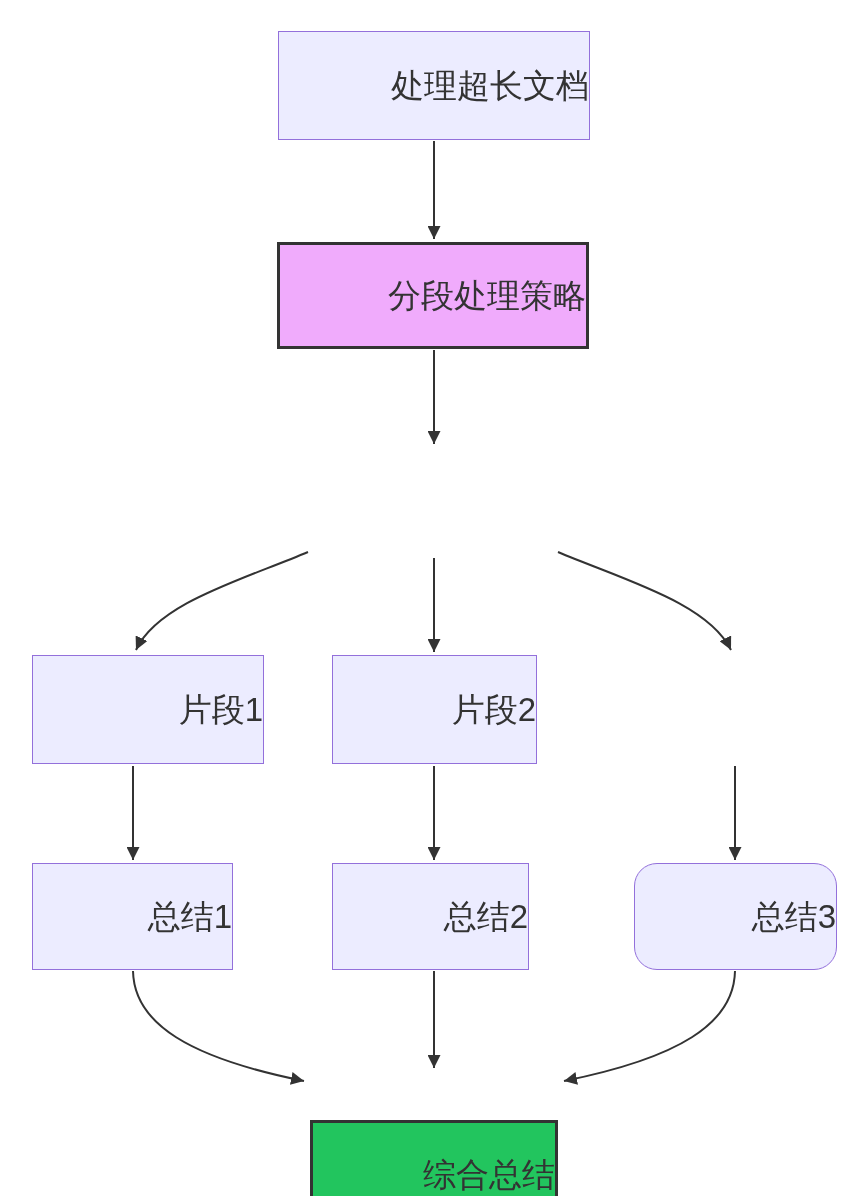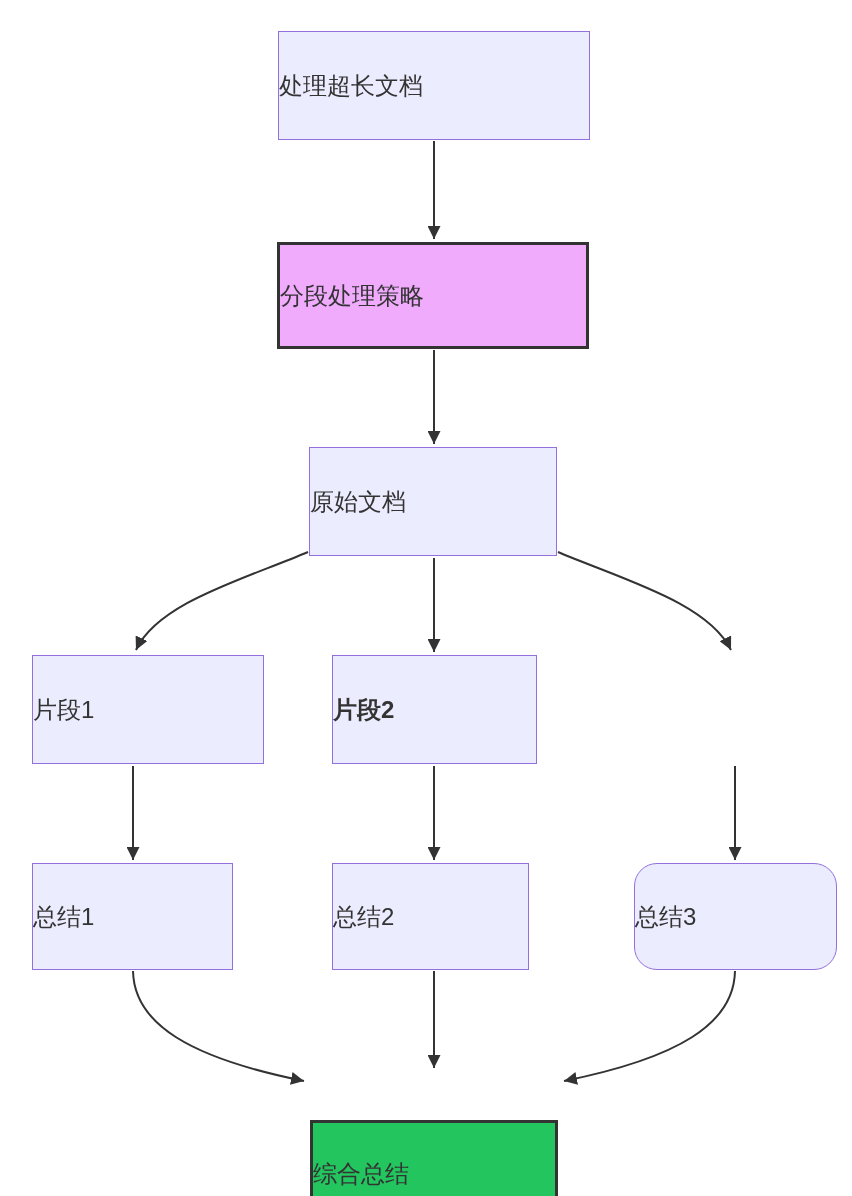--- a/index.html
+++ b/index.html
@@ -7,25 +7,25 @@
     position:relative;
     width:852px; height:1196px;
     background:#ffffff;
     font-family:"Liberation Sans", sans-serif;
     overflow:hidden;
   }
   svg.edge-layer { position:absolute; left:0; top:0; width:852px; height:1196px; }
   .node {
     position:absolute;
     box-sizing:border-box;
-    display:flex; align-items:center; justify-content:flex-start;
+    display:flex; align-items:center; justify-content:flex-end;
     background:#ECECFF;
     border:1.5px solid #9370DB;
     color:#333333;
-    font-size:24px;
+    font-size:33px;
     line-height:1;
     white-space:nowrap;
   }
   .node--emphasis { background:#f0abfc; border:3.5px solid #333333; }
   .node--result   { background:#22c55e; border:3.5px solid #333333;margin-top:48px; }
 </style>
 </head>
 <body>
 
 <div class="canvas">
@@ -52,29 +52,26 @@
   </svg>
 
   <div class="node" style="left:278px; top:31px; width:312px; height:109px;">
     <span>处理超长文档</span>
   </div>
 
   <div class="node node--emphasis" style="left:277px; top:242px; width:312px; height:107px;">
     <span>分段处理策略</span>
   </div>
 
-  <div class="node" style="left:309px; top:447px; width:248px; height:109px;">
-    <span>原始文档</span>
-  </div>
 
   <div class="node" style="left:32px; top:655px; width:232px; height:109px;">
     <span>片段1</span>
   </div>
 
-  <div class="node" style="left:332px; top:655px; width:205px; height:109px;font-weight:bold;">
+  <div class="node" style="left:332px; top:655px; width:205px; height:109px;">
     <span>片段2</span>
   </div>
 
 
   <div class="node" style="left:32px; top:863px; width:201px; height:107px;">
     <span>总结1</span>
   </div>
 
   <div class="node" style="left:332px; top:863px; width:197px; height:107px;">
     <span>总结2</span>

